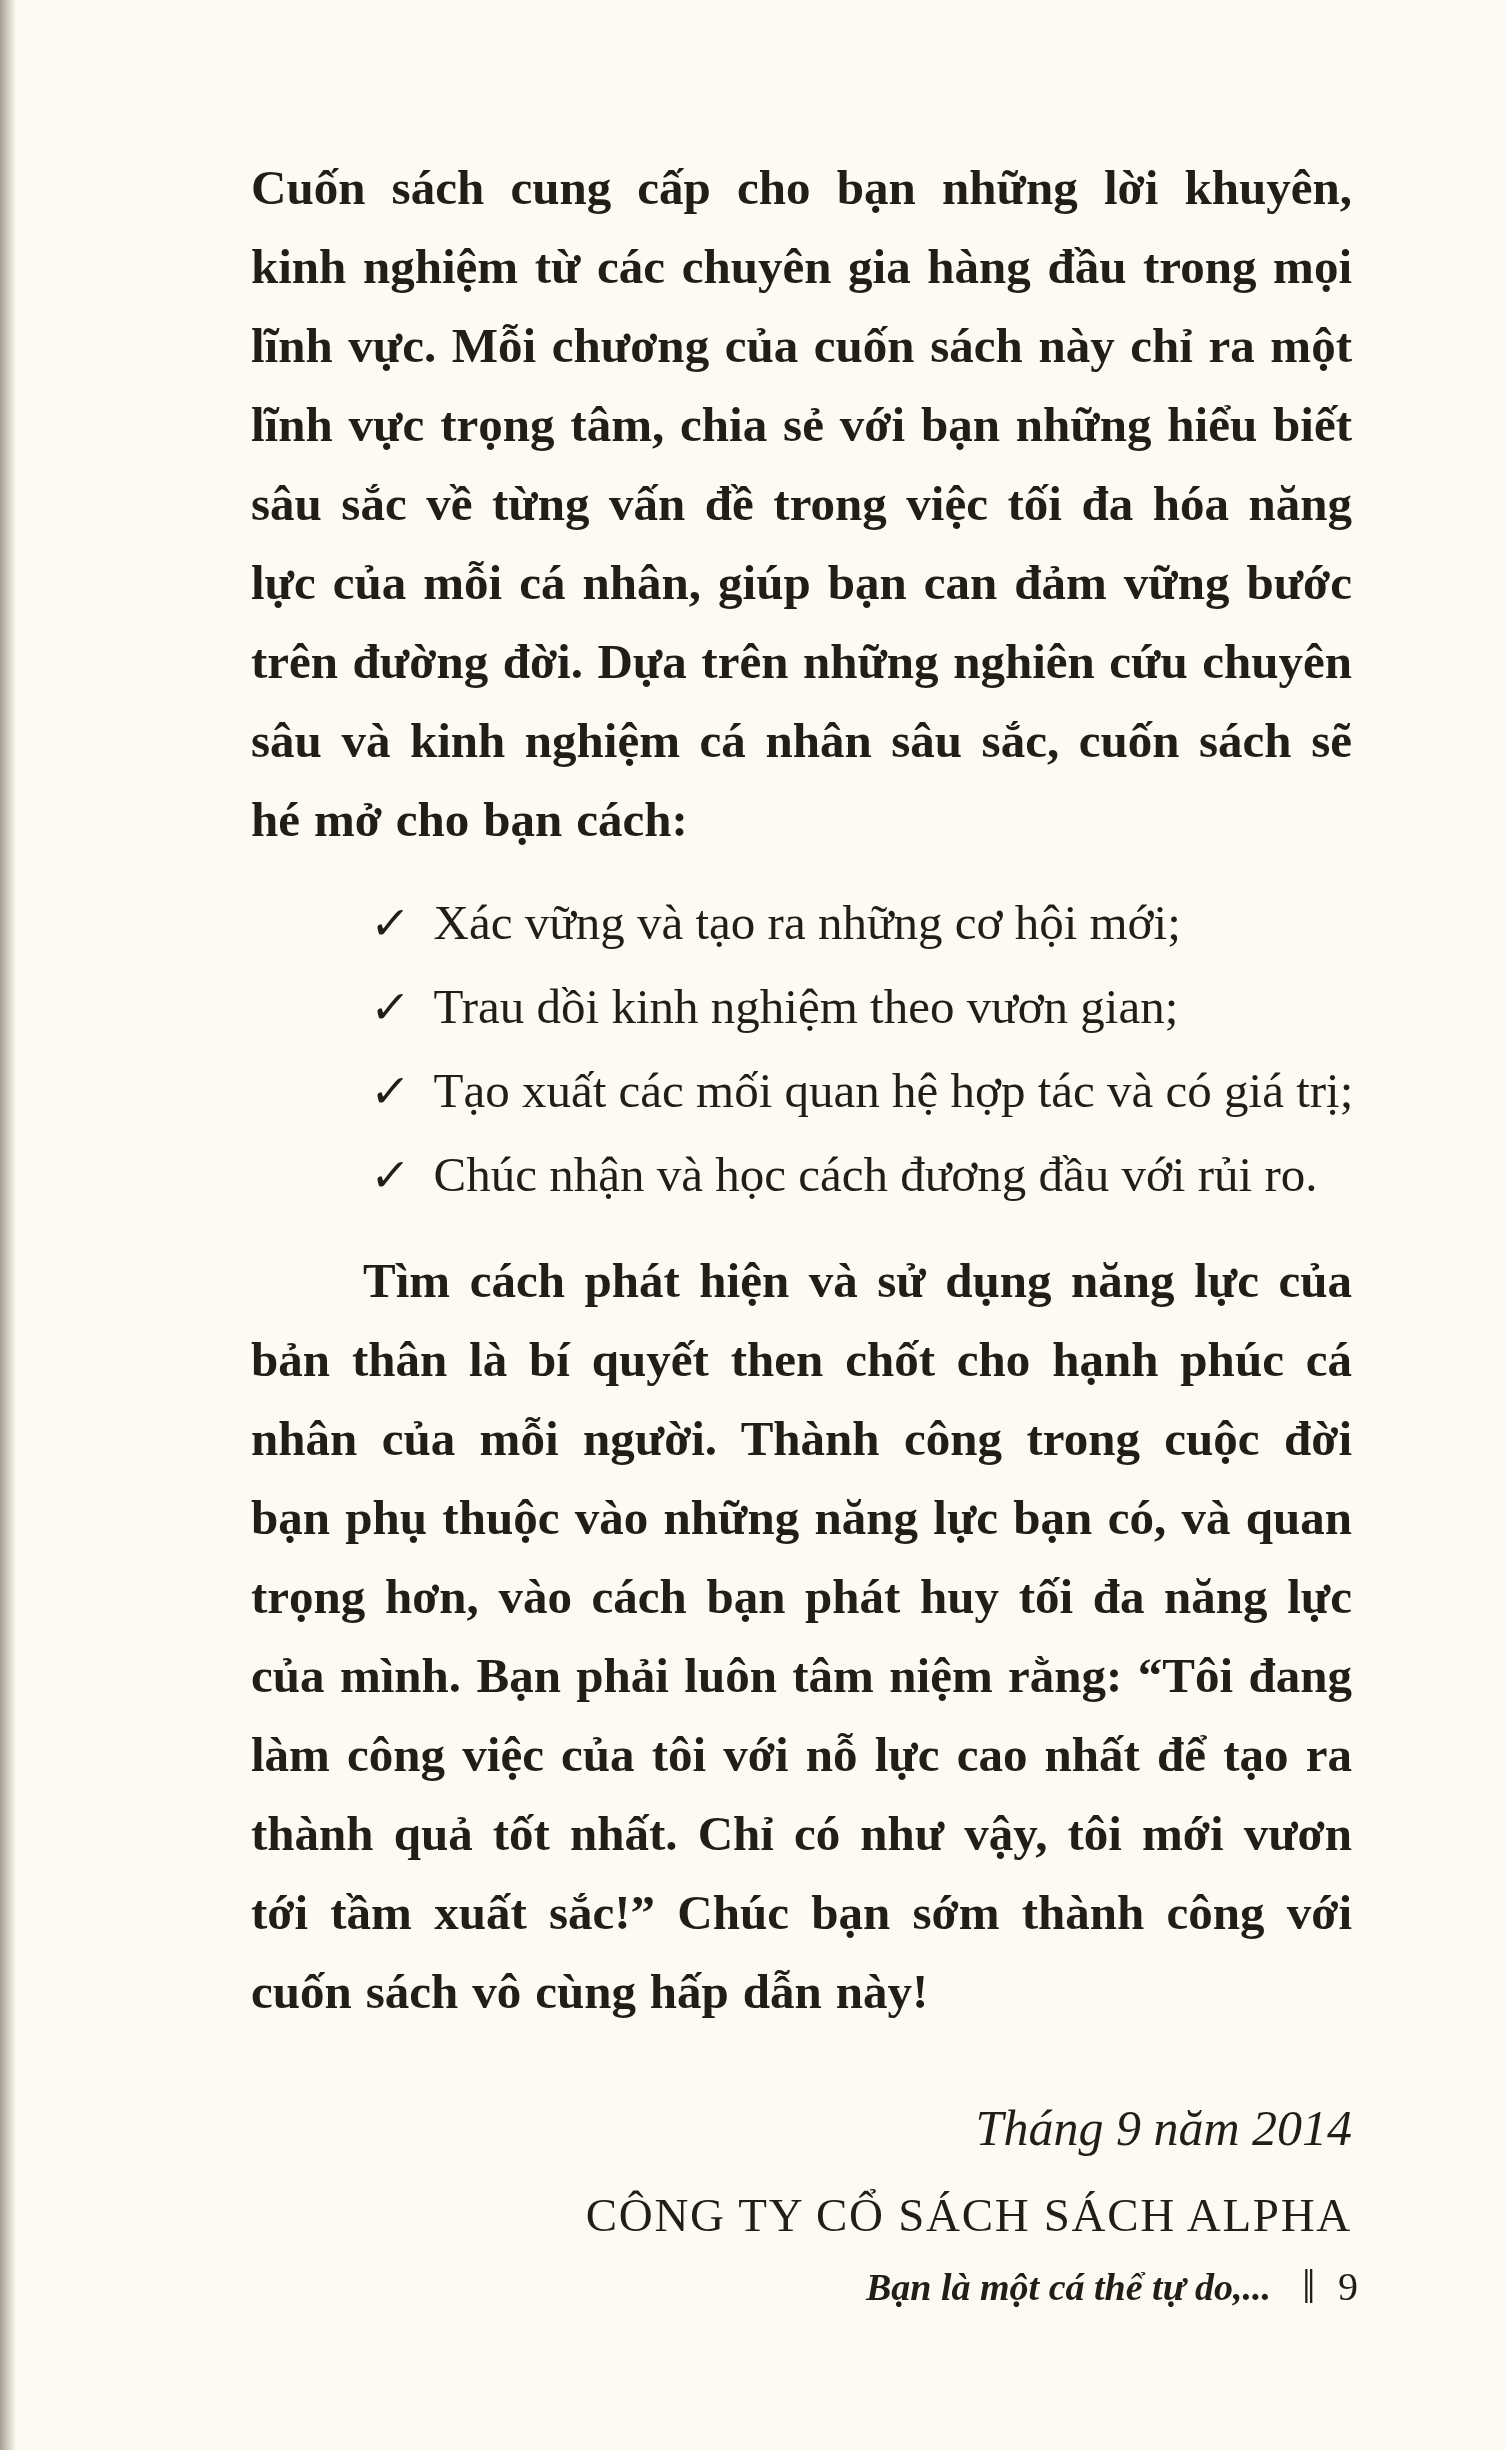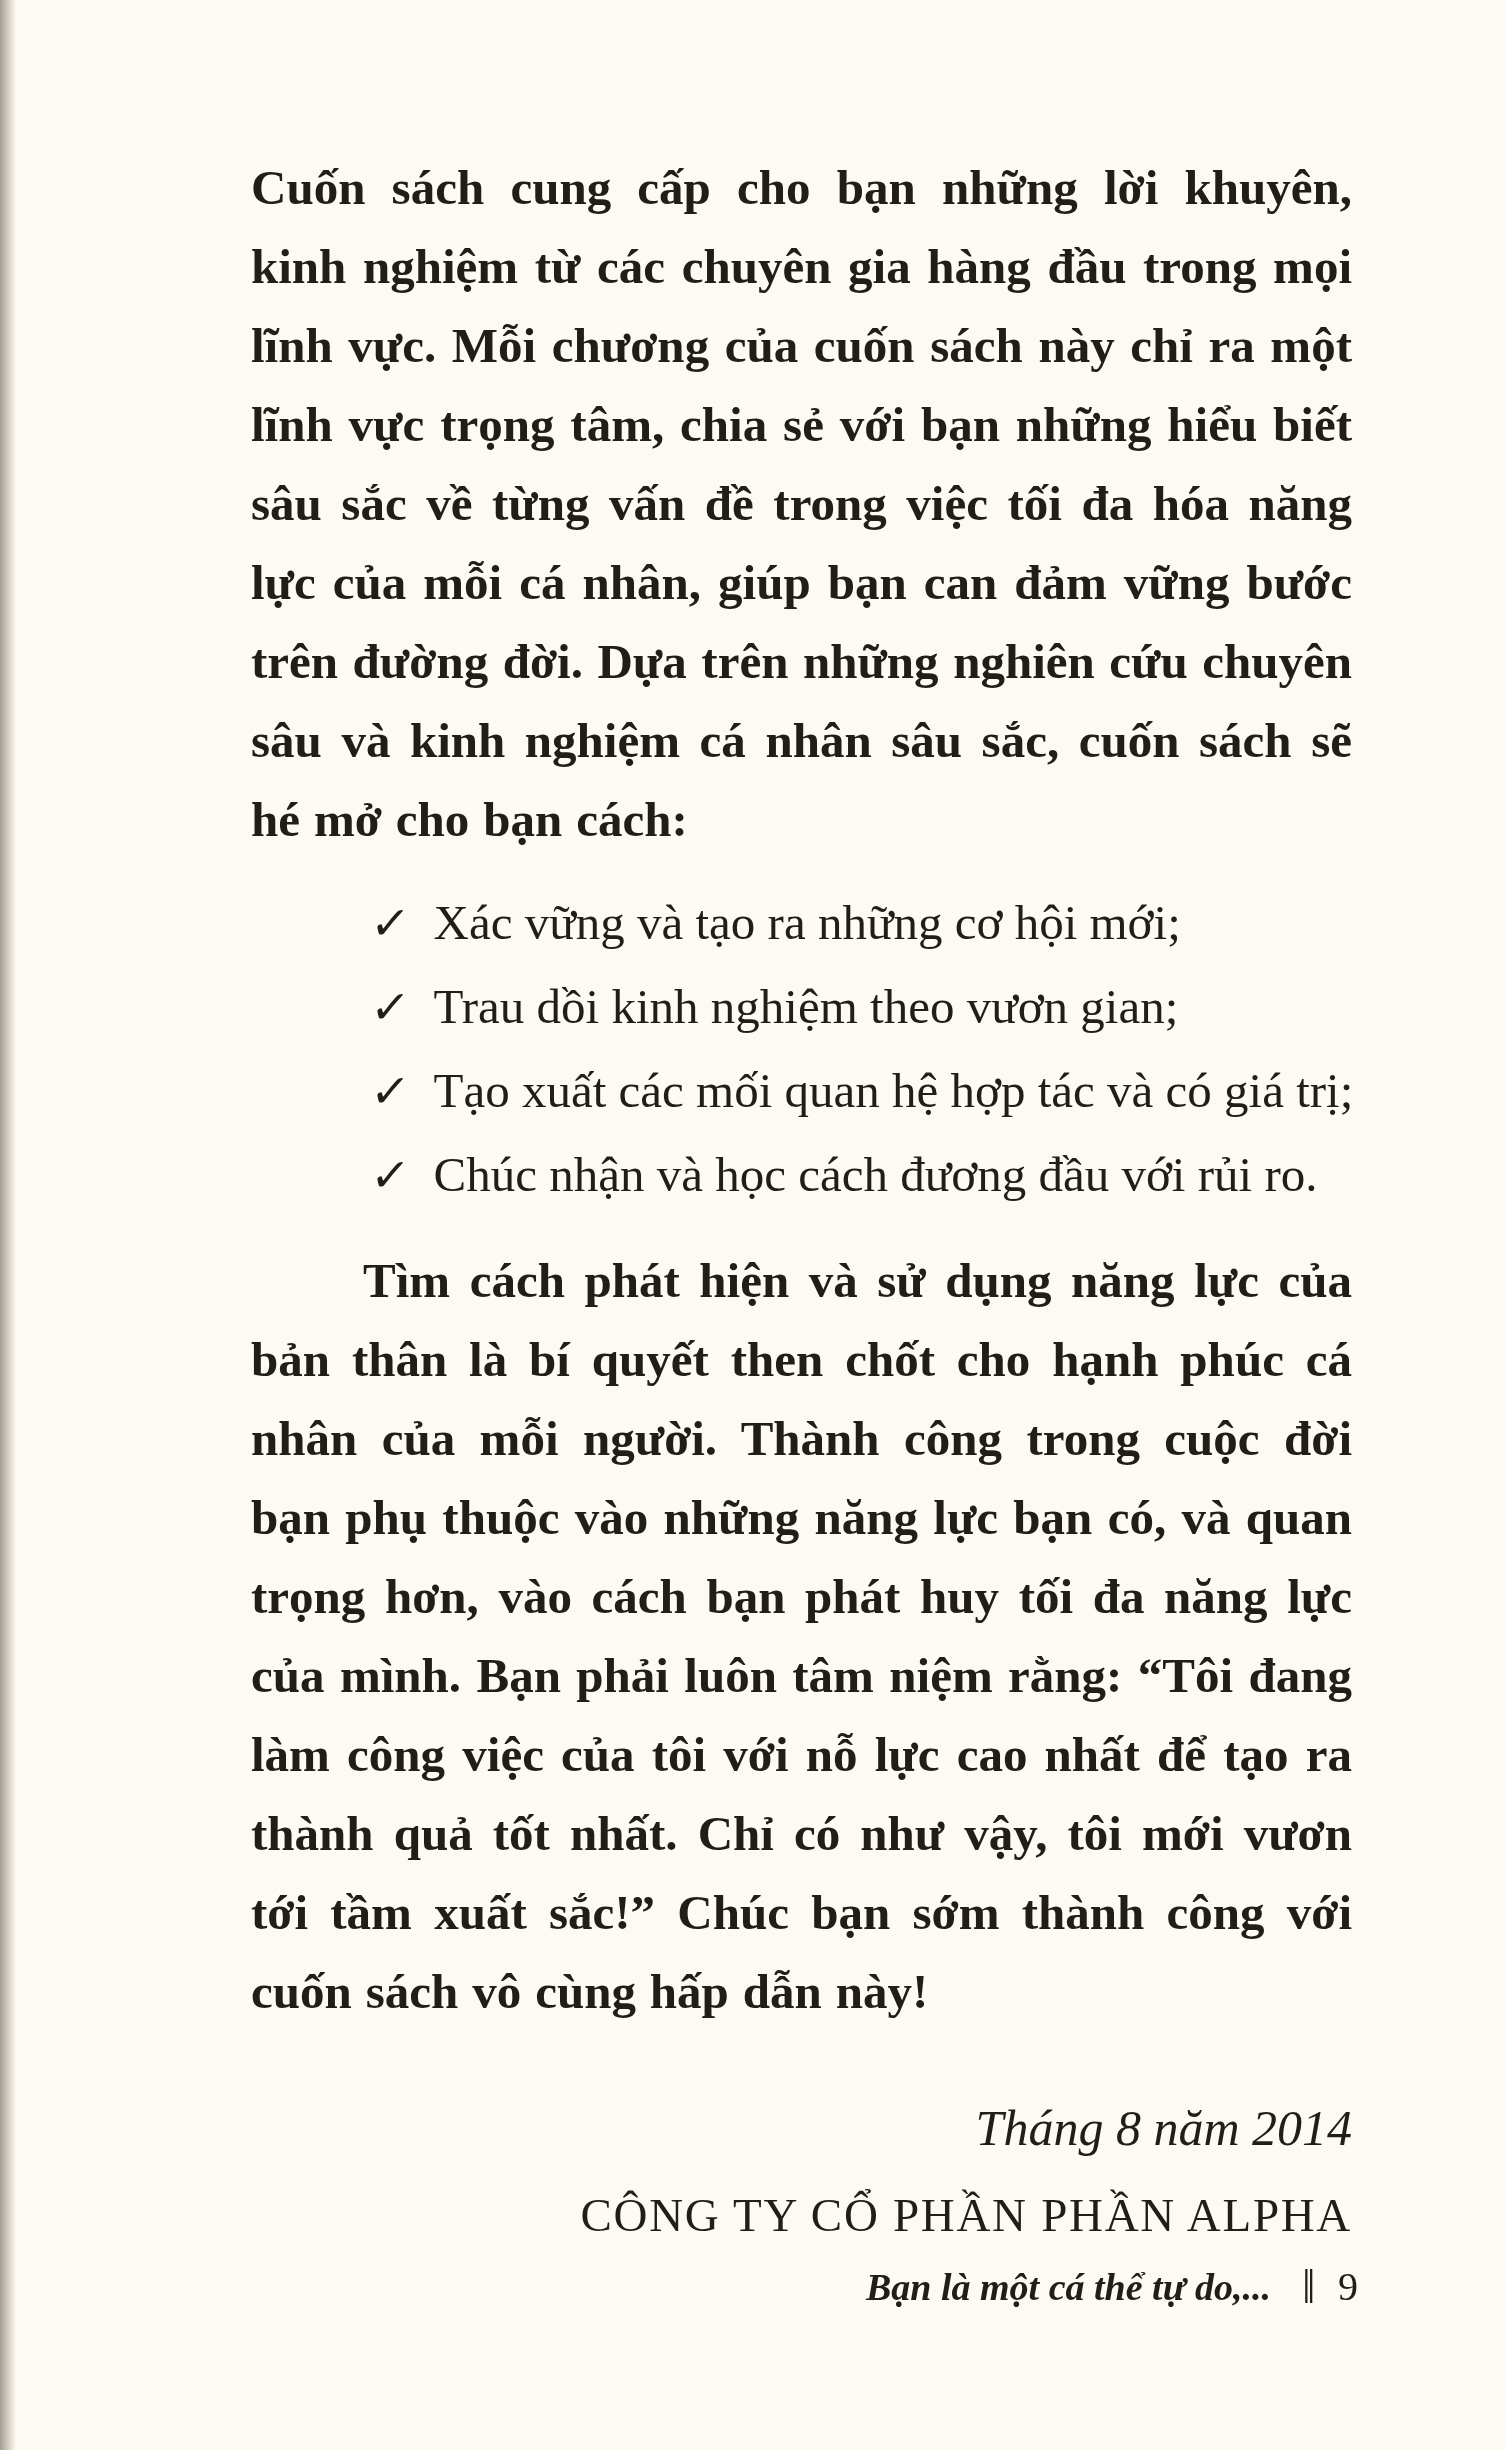--- a/index.html
+++ b/index.html
@@ -114,22 +114,22 @@
       <span class="tick">✓</span><span>Tạo xuất các mối quan hệ hợp tác và có giá trị;</span>
     </li>
     <li class="check-item">
       <span class="tick">✓</span><span>Chúc nhận và học cách đương đầu với rủi ro.</span>
     </li>
   </ul>
 
   <p class="para para-conclusion">Tìm cách phát hiện và sử dụng năng lực của bản thân là bí quyết then chốt cho hạnh phúc cá nhân của mỗi người. Thành công trong cuộc đời bạn phụ thuộc vào những năng lực bạn có, và quan trọng hơn, vào cách bạn phát huy tối đa năng lực của mình. Bạn phải luôn tâm niệm rằng: “Tôi đang làm công việc của tôi với nỗ lực cao nhất để tạo ra thành quả tốt nhất. Chỉ có như vậy, tôi mới vươn tới tầm xuất sắc!” Chúc bạn sớm thành công với cuốn sách vô cùng hấp dẫn này!</p>
 
   <div class="signature">
-    <div class="sig-date">Tháng 8 năm 2014</div>
-    <div class="sig-company">CÔNG TY CỔ PHẦN PHẦN ALPHA</div>
+    <div class="sig-date">Tháng 9 năm 2014</div>
+    <div class="sig-company">CÔNG TY CỔ SÁCH SÁCH ALPHA</div>
   </div>
 
 </div>
 
 <div class="footer">
   <span class="footer-title">Bạn là một cá thể tự do,...</span>
   <span class="footer-sep">‖</span>
   <span class="footer-page">9</span>
 </div>
 

